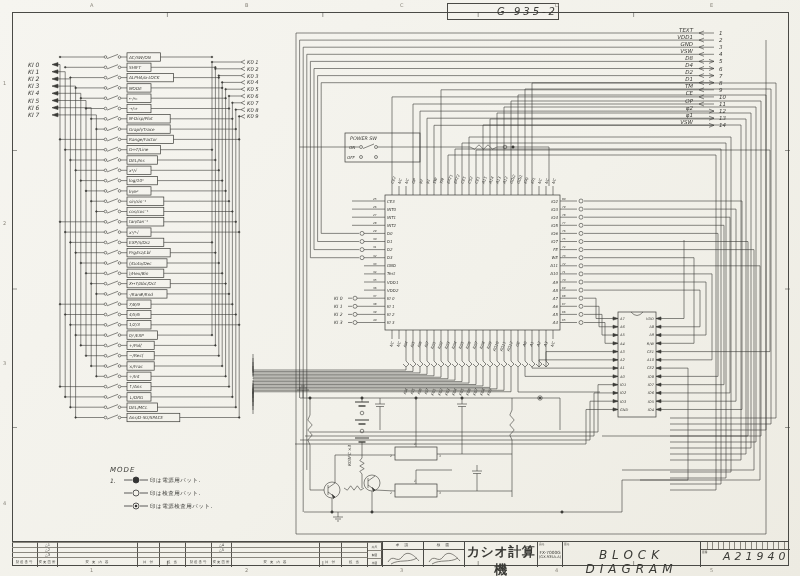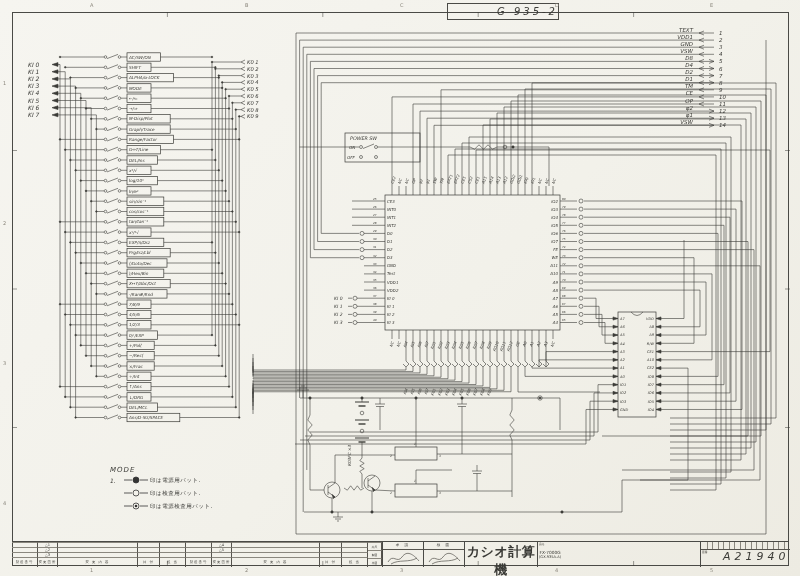--- a/index.html
+++ b/index.html
@@ -1242,20 +1242,24 @@
     <div id="logo-cell" class="tbx" style="left:452px;top:0;width:73px;height:25px;">
       <div id="logo-main">カシオ計算機</div>
       <div id="logo-en">Casio Computer Co., Ltd.</div>
       <div id="logo-sub">電子式卓上計算機（電子機器事業部）</div>
     </div>
     <div id="model-cell" class="tbx" style="left:525px;top:0;width:25px;height:25px;">
       <span class="mini-label" style="left:1px;top:0;">品名</span>
       <div style="margin-top:8px;text-align:center;font-size:4.3px;">FX-7000G</div>
       <div style="text-align:center;font-size:3.6px;">(GX-935A-A)</div>
     </div>
+    <div id="name-cell" class="tbx" style="left:550px;top:0;width:138px;height:25px;">
+      <span class="mini-label" style="left:1px;top:0;">図名</span>
+      <div id="name-title">BLOCK DIAGRAM</div>
+    </div>
     <div id="num-cell" class="tbx" style="left:688px;top:0;width:89px;height:25px;padding-left:22px;">
       <div id="num-strip" style="position:absolute;left:0;top:0;width:89px;height:7px;border-bottom:1px solid #55534d;">
           <div class="sq" style="left: 5.5px;"></div>
           <div class="sq" style="left: 11px;"></div>
           <div class="sq" style="left: 16.5px;"></div>
           <div class="sq" style="left: 22px;"></div>
           <div class="sq" style="left: 27.5px;"></div>
           <div class="sq" style="left: 33px;"></div>
           <div class="sq" style="left: 38.5px;"></div>
           <div class="sq" style="left: 44px;"></div>

